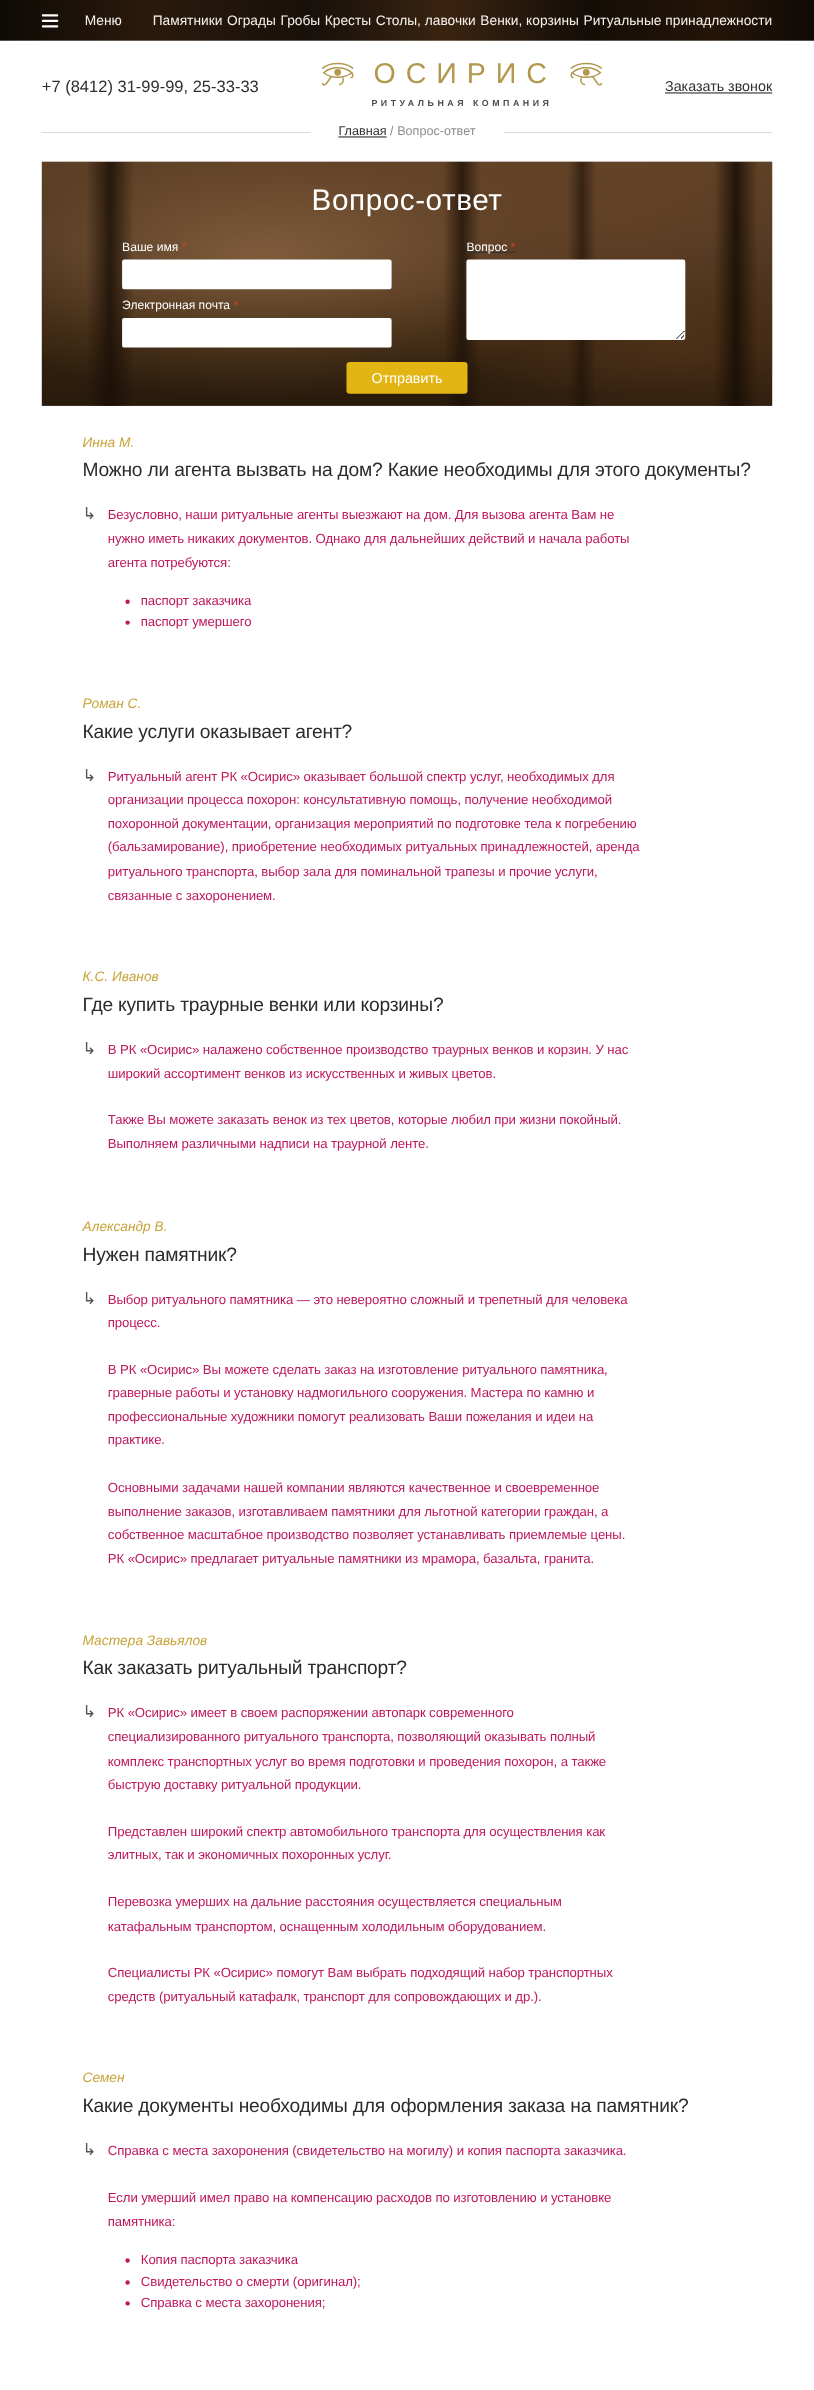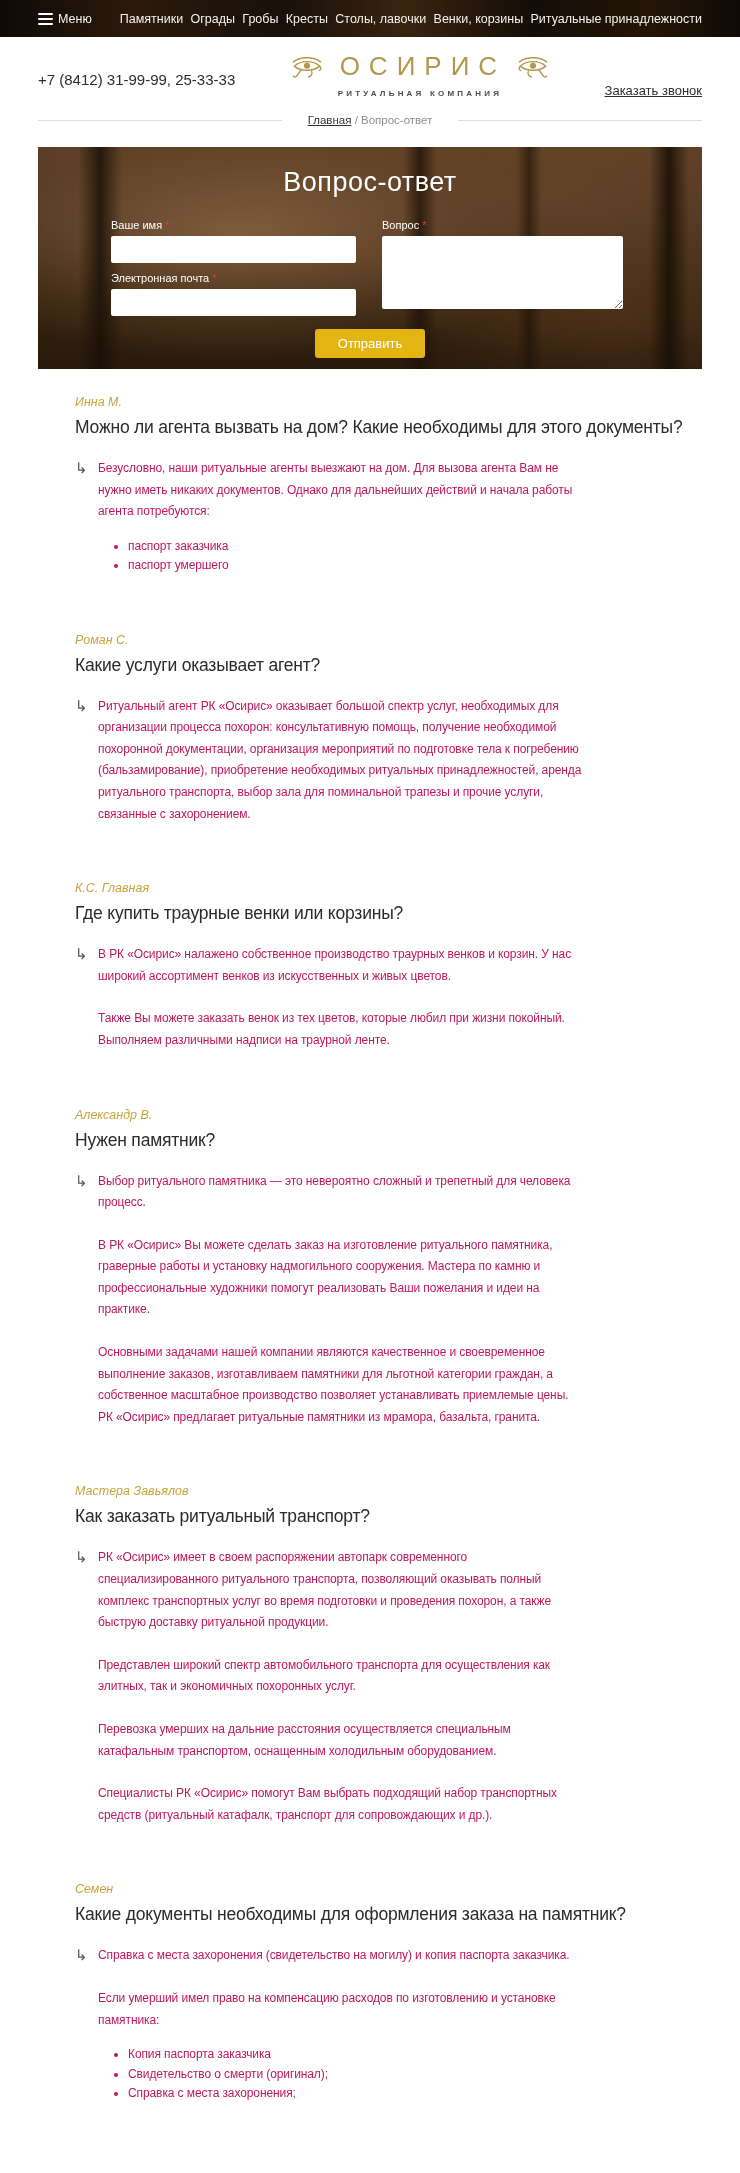--- a/index.html
+++ b/index.html
@@ -3,34 +3,34 @@
 <meta charset="utf-8">
 <style>
   html,body{margin:0;padding:0;background:#fff;}
   body{width:740px;font-family:"Liberation Sans","DejaVu Sans",sans-serif;color:#333;-webkit-font-smoothing:antialiased;}
   .container{width:664px;margin:0 auto;}
 
   
   .topbar{height:37px;display:flex;align-items:center;
     background:linear-gradient(90deg,#0e0a06 0%,#2b1a0c 18%,#18100a 38%,#3a2410 55%,#140d07 72%,#241507 88%,#0f0a06 100%);}
   .nav-inner{width:664px;margin:0 auto;display:flex;align-items:center;justify-content:space-between;}
-  .menu-toggle{display:flex;align-items:center;gap:5px;color:#f5f2ec;font-size:12.5px;cursor:pointer;}
+  .menu-toggle{display:flex;align-items:center;gap:24px;color:#f5f2ec;font-size:12.5px;cursor:pointer;}
   .hamburger{display:flex;flex-direction:column;gap:3px;width:15px;}
   .hamburger i{display:block;height:2px;background:#fff;border-radius:1px;}
   .nav-link{color:#f5f2ec;font-size:12.5px;text-decoration:none;white-space:nowrap;cursor:pointer;}
 
   
   .site-header{position:relative;padding:14px 0 4px;}
   .header-inner{width:664px;margin:0 auto;display:flex;justify-content:space-between;align-items:flex-start;}
   .header-phone{font-size:15px;color:#2e2e2e;margin-top:20px;white-space:nowrap;}
   .logo{display:flex;flex-direction:column;align-items:center;cursor:pointer;text-align:center;}
   .logo-row{display:flex;align-items:center;gap:10px;}
   .logo-title{font-size:26px;letter-spacing:9px;color:#b2974d;margin-left:6px;}
   .logo-subtitle{font-size:8px;font-weight:bold;letter-spacing:3.2px;color:#4c4c4c;margin-top:7px;}
-  .callback{font-size:13px;color:#2e2e2e;text-decoration:underline;margin-top:32px;cursor:pointer;white-space:nowrap;}
+  .callback{font-size:13px;color:#2e2e2e;text-decoration:underline;margin-top:20px;cursor:pointer;white-space:nowrap;}
   .eye{display:inline-flex;}
   .eye.flip svg{transform:scaleX(-1);}
 
   
   .breadcrumb{width:664px;margin:12px auto 0;display:flex;align-items:center;font-size:11.5px;}
   .bc-line{flex:1;height:1px;background:#ddd;}
   .bc-text{margin:0 26px;white-space:nowrap;}
   .bc-home{color:#333;text-decoration:underline;cursor:pointer;}
   .bc-sep,.bc-current{color:#8d8d8d;}
 
@@ -42,21 +42,21 @@
       radial-gradient(300px 120px at 88% 78%, rgba(96,58,30,.45), rgba(0,0,0,0) 75%),
       linear-gradient(180deg,#5a3d24 0%,#4a3220 35%,#36230f 68%,#281a0c 100%);}
   .trunk{position:absolute;top:0;bottom:0;}
   .t1{left:6%;width:44px;background:linear-gradient(90deg,rgba(20,12,5,0),rgba(24,14,6,.8),rgba(20,12,5,0));}
   .t2{left:55%;width:34px;background:linear-gradient(90deg,rgba(20,12,5,0),rgba(28,16,7,.75),rgba(20,12,5,0));}
   .t3{left:72%;width:26px;background:linear-gradient(90deg,rgba(20,12,5,0),rgba(26,15,6,.6),rgba(20,12,5,0));}
   .t4{left:92%;width:40px;background:linear-gradient(90deg,rgba(20,12,5,0),rgba(22,13,5,.85),rgba(20,12,5,0));}
   .hero h1{position:relative;margin:20px 0 0;text-align:center;color:#fff;font-weight:normal;font-size:27px;letter-spacing:.5px;}
   .form-grid{position:relative;display:flex;justify-content:space-between;padding:0 79px 0 73px;margin-top:12px;}
   .fcol-left{width:245px;}
-  .fcol-right{width:241px;}
+  .fcol-right{width:199px;text-decoration:underline;}
   .flabel{display:block;color:#fff;font-size:11px;margin:9px 0 5px;}
   .fcol-right .flabel{margin-top:9px;}
   .req{color:#d43f2f;}
   .finput{width:100%;height:27px;border:none;border-radius:2px;box-sizing:border-box;background:#fff;padding:0 8px;font-size:13px;color:#333;}
   .ftext{width:100%;height:73px;border:none;border-radius:2px;box-sizing:border-box;background:#fff;padding:6px 8px;font-size:13px;color:#333;resize:vertical;}
   .btn-row{position:relative;text-align:center;margin-top:13px;}
   .submit-btn{background:#e3b513;color:#fff;border:none;border-radius:3px;font-size:13px;padding:7px 23px;cursor:pointer;font-family:inherit;}
 
   
   .qa-section{margin-top:26px;padding-left:74px;}
@@ -186,21 +186,21 @@
       <div class="qa-author">Роман С.</div>
       <h2 class="qa-question">Какие услуги оказывает агент?</h2>
       <div class="qa-answer">
         <span class="qa-arrow">↳</span>
         <div class="qa-body">
           <p>Ритуальный агент РК «Осирис» оказывает большой спектр услуг, необходимых для организации процесса похорон: консультативную помощь, получение необходимой похоронной документации, организация мероприятий по подготовке тела к погребению (бальзамирование), приобретение необходимых ритуальных принадлежностей, аренда ритуального транспорта, выбор зала для поминальной трапезы и прочие услуги, связанные с захоронением.</p>
         </div>
       </div>
     </article>
     <article class="qa">
-      <div class="qa-author">К.С. Главная</div>
+      <div class="qa-author">К.С. Иванов</div>
       <h2 class="qa-question">Где купить траурные венки или корзины?</h2>
       <div class="qa-answer">
         <span class="qa-arrow">↳</span>
         <div class="qa-body">
           <p>В РК «Осирис» налажено собственное производство траурных венков и корзин. У нас широкий ассортимент венков из искусственных и живых цветов.</p>
           <p>Также Вы можете заказать венок из тех цветов, которые любил при жизни покойный.  Выполняем различными надписи на траурной ленте.</p>
         </div>
       </div>
     </article>
     <article class="qa">

